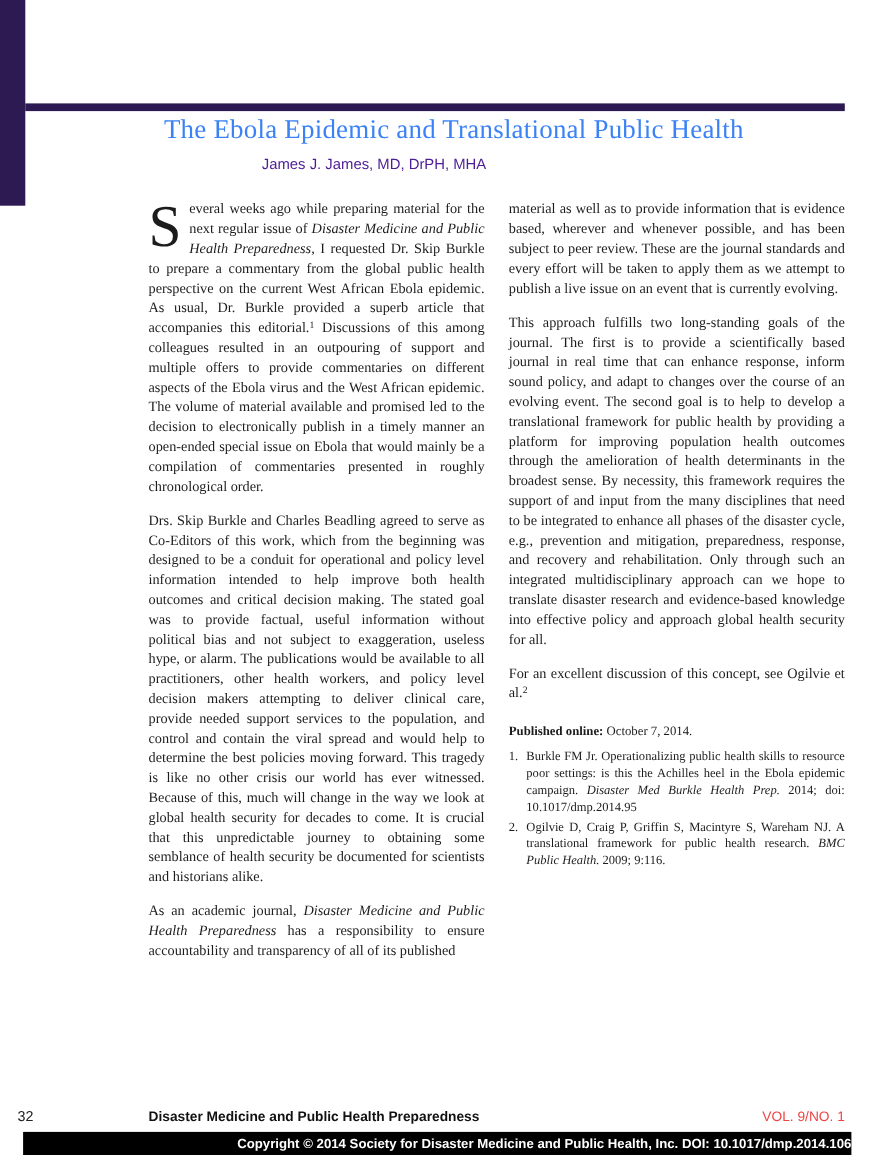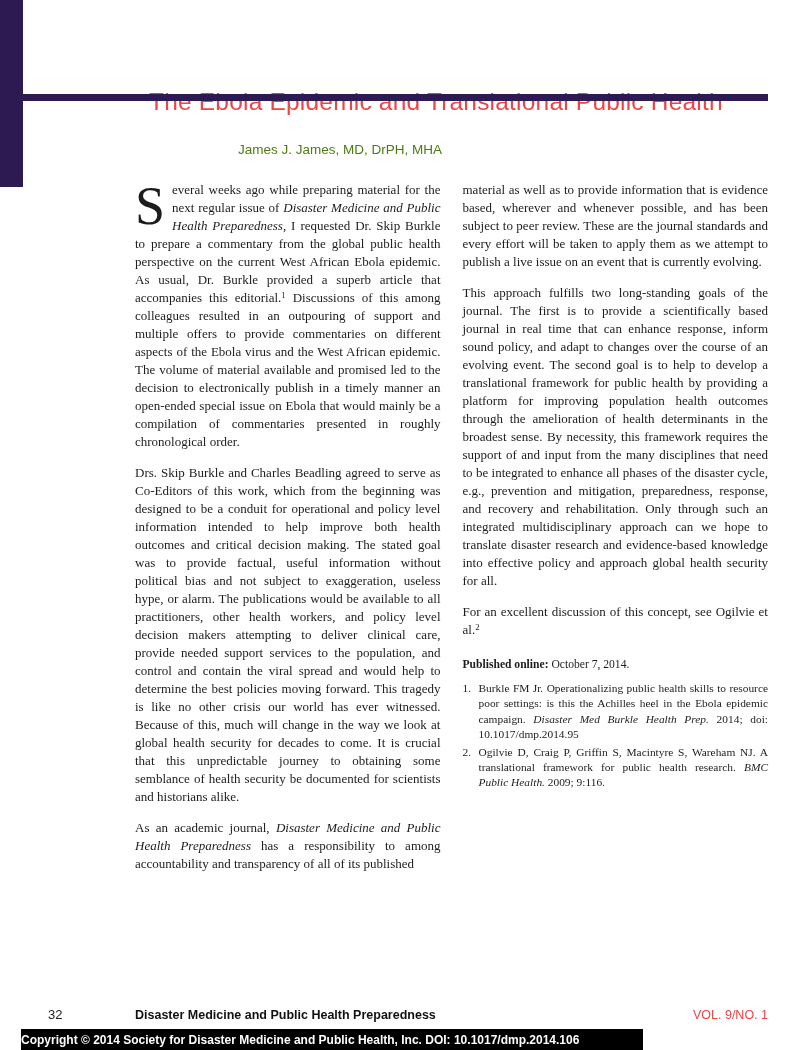--- a/index.html
+++ b/index.html
@@ -33,35 +33,35 @@
   }
   .header-rule {
     position: absolute;
     left: 23px; top: 94px;
     width: 745px; height: 7px;
     background: var(--accent, #2e1a52);
     z-index: 1;
   }
   .article-title {
     position: absolute;
-    left: 149px; top: 88px;
+    left: 149px; top: 104px;
     width: 640px;
-    font-family: Liberation Sans, sans-serif;
+    font-family: Liberation Serif, serif;
     font-weight: 400;
     font-size: 24.5px;
     letter-spacing: 0.2px;
-    color: #ef4444;
+    color: #3b82f6;
     white-space: nowrap;
   }
   .author-line {
     position: absolute;
     left: 238px; top: 142px;
     font-family: "Liberation Sans", sans-serif;
     font-size: 13.5px;
-    color: #4d7c0f;
+    color: #4c1d95;
   }
   
   .columns {
     position: absolute;
     left: 135px; top: 181px;
     width: 633px;
     display: flex;
     gap: 22px;
   }
   .col { flex: 1; min-width: 0; }
@@ -107,21 +107,21 @@
     display: flex;
     font-size: 11.4px;
     line-height: 15.4px;
     margin-bottom: 2px;
   }
   .ref-num { flex: 0 0 16px; }
   .ref-text { flex: 1; text-align: justify; }
   
   .page-number {
     position: absolute;
-    left: 48px; top: 1007px;
+    left: 16px; top: 1007px;
     font-family: "Liberation Sans", sans-serif;
     font-size: 13px;
     color: #222;
   }
   .journal-name {
     position: absolute;
     left: 135px; top: 1008px;
     font-family: "Liberation Sans", sans-serif;
     font-weight: bold;
     font-size: 12.5px;
@@ -130,29 +130,29 @@
   .volume-info {
     position: absolute;
     right: 32px; top: 1008px;
     font-family: "Liberation Sans", sans-serif;
     font-size: 12.5px;
     color: #ef4444;
   }
   .copyright-bar {
     position: absolute;
     left: 21px; top: 1029px;
-    width: 622px; height: 21px;
+    width: 753px; height: 21px;
     background: var(--footer_bar, #000000);
     color: #ffffff;
     font-family: "Liberation Sans", sans-serif;
     font-weight: bold;
     font-size: 12px;
     display: flex;
     align-items: center;
-    justify-content: flex-start;
+    justify-content: flex-end;
   }
 </style>
 </head>
 <body>
 
 <div class="page">
 
   <div class="corner-bar"></div>
   <div class="header-rule"></div>
   <h1 class="article-title">The Ebola Epidemic and Translational Public Health</h1>
@@ -161,21 +161,21 @@
   <div class="columns">
 
     <div class="col">
       <p class="para">
         <span class="drop-cap">S</span><span><span>everal weeks ago while preparing material for the next regular issue of </span><em>Disaster Medicine and Public Health Preparedness</em><span>, I requested Dr. Skip Burkle to prepare a commentary from the global public health perspective on the current West African Ebola epidemic. As usual, Dr. Burkle provided a superb article that accompanies this editorial.</span><sup>1</sup><span> Discussions of this among colleagues resulted in an outpouring of support and multiple offers to provide commentaries on different aspects of the Ebola virus and the West African epidemic. The volume of material available and promised led to the decision to electronically publish in a timely manner an open-ended special issue on Ebola that would mainly be a compilation of commentaries presented in roughly chronological order.</span></span>
       </p>
       <p class="para">
         <span><span>Drs. Skip Burkle and Charles Beadling agreed to serve as Co-Editors of this work, which from the beginning was designed to be a conduit for operational and policy level information intended to help improve both health outcomes and critical decision making. The stated goal was to provide factual, useful information without political bias and not subject to exaggeration, useless hype, or alarm. The publications would be available to all practitioners, other health workers, and policy level decision makers attempting to deliver clinical care, provide needed support services to the population, and control and contain the viral spread and would help to determine the best policies moving forward. This tragedy is like no other crisis our world has ever witnessed. Because of this, much will change in the way we look at global health security for decades to come. It is crucial that this unpredictable journey to obtaining some semblance of health security be documented for scientists and historians alike.</span></span>
       </p>
       <p class="para">
-        <span><span>As an academic journal, </span><em>Disaster Medicine and Public Health Preparedness</em><span> has a responsibility to among accountability and transparency of all of its published</span></span>
+        <span><span>As an academic journal, </span><em>Disaster Medicine and Public Health Preparedness</em><span> has a responsibility to ensure accountability and transparency of all of its published</span></span>
       </p>
     </div>
 
     <div class="col">
       <p class="para">
         <span><span>material as well as to provide information that is evidence based, wherever and whenever possible, and has been subject to peer review. These are the journal standards and every effort will be taken to apply them as we attempt to publish a live issue on an event that is currently evolving.</span></span>
       </p>
       <p class="para">
         <span><span>This approach fulfills two long-standing goals of the journal. The first is to provide a scientifically based journal in real time that can enhance response, inform sound policy, and adapt to changes over the course of an evolving event. The second goal is to help to develop a translational framework for public health by providing a platform for improving population health outcomes through the amelioration of health determinants in the broadest sense. By necessity, this framework requires the support of and input from the many disciplines that need to be integrated to enhance all phases of the disaster cycle, e.g., prevention and mitigation, preparedness, response, and recovery and rehabilitation. Only through such an integrated multidisciplinary approach can we hope to translate disaster research and evidence-based knowledge into effective policy and approach global health security for all.</span></span>
       </p>

